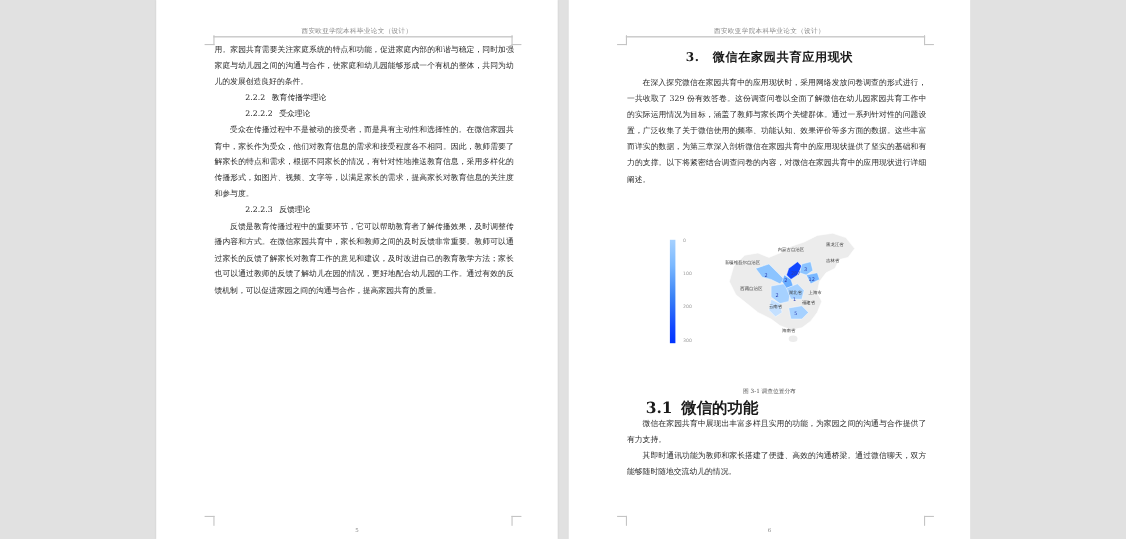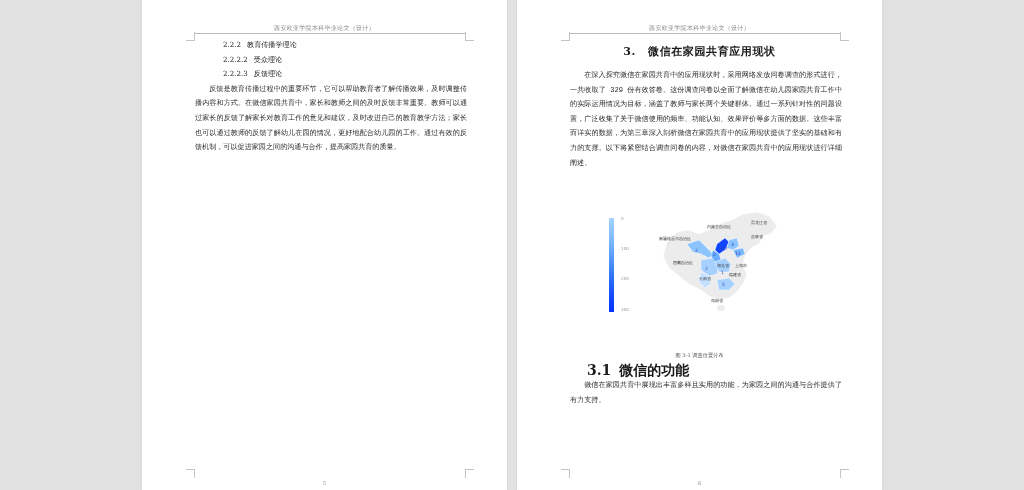--- a/index.html
+++ b/index.html
@@ -87,42 +87,44 @@
 
 <div class="page" id="page-left">
   <div class="header-text">西安欧亚学院本科毕业论文（设计）</div>
   <div class="header-rule"></div>
   <div class="corner tl"></div>
   <div class="corner tr"></div>
   <div class="corner bl"></div>
   <div class="corner br"></div>
 
   <div class="body" id="left-body" style="top:38px;">
+      <p class="noindent">用。家园共育需要关注家庭系统的特点和功能，促进家庭内部的和谐与稳定，同时加强家庭与幼儿园之间的沟通与合作，使家庭和幼儿园能够形成一个有机的整体，共同为幼儿的发展创造良好的条件。</p>
       <div class="h3"><span class="num">2.2.2</span><span>教育传播学理论</span></div>
       <div class="h3"><span class="num">2.2.2.2</span><span>受众理论</span></div>
+      <p class="indent">受众在传播过程中不是被动的接受者，而是具有主动性和选择性的。在微信家园共育中，家长作为受众，他们对教育信息的需求和接受程度各不相同。因此，教师需要了解家长的特点和需求，根据不同家长的情况，有针对性地推送教育信息，采用多样化的传播形式，如图片、视频、文字等，以满足家长的需求，提高家长对教育信息的关注度和参与度。</p>
       <div class="h3"><span class="num">2.2.2.3</span><span>反馈理论</span></div>
       <p class="indent">反馈是教育传播过程中的重要环节，它可以帮助教育者了解传播效果，及时调整传播内容和方式。在微信家园共育中，家长和教师之间的及时反馈非常重要。教师可以通过家长的反馈了解家长对教育工作的意见和建议，及时改进自己的教育教学方法；家长也可以通过教师的反馈了解幼儿在园的情况，更好地配合幼儿园的工作。通过有效的反馈机制，可以促进家园之间的沟通与合作，提高家园共育的质量。</p>
     </div>
 
   <div class="page-number">5</div>
 </div>
 
 <div class="page" id="page-right">
   <div class="header-text">西安欧亚学院本科毕业论文（设计）</div>
   <div class="header-rule"></div>
   <div class="corner tl"></div>
   <div class="corner tr"></div>
   <div class="corner bl"></div>
   <div class="corner br"></div>
 
   <div class="chapter-title">
     <span class="num">3.</span><span>微信在家园共育应用现状</span>
   </div>
 
-  <div class="body" style="top:68px;font-family:Liberation Mono, monospace;">
+  <div class="body" style="top:68px;">
     <p class="indent">在深入探究微信在家园共育中的应用现状时，采用网络发放问卷调查的形式进行，一共收取了 329 份有效答卷。这份调查问卷以全面了解微信在幼儿园家园共育工作中的实际运用情况为目标，涵盖了教师与家长两个关键群体。通过一系列针对性的问题设置，广泛收集了关于微信使用的频率、功能认知、效果评价等多方面的数据。这些丰富而详实的数据，为第三章深入剖析微信在家园共育中的应用现状提供了坚实的基础和有力的支撑。以下将紧密结合调查问卷的内容，对微信在家园共育中的应用现状进行详细阐述。</p>
   </div>
 
   <div class="figure">
     <div class="visualmap">
       <div class="vm-bar"></div>
       <div class="vm-tick" style="top:-2px;">0</div>
       <div class="vm-tick" style="top:28px;">100</div>
       <div class="vm-tick" style="top:58px;">200</div>
       <div class="vm-tick" style="top:89px;">300</div>
@@ -174,16 +176,17 @@
   </div>
 
   <div class="caption">图 3-1  调查位置分布</div>
 
   <div class="section-title">
     <span class="num">3.1</span><span>微信的功能</span>
   </div>
 
   <div class="body" style="top:378px;">
     <p class="indent">微信在家园共育中展现出丰富多样且实用的功能，为家园之间的沟通与合作提供了有力支持。</p>
+    <p class="indent">其即时通讯功能为教师和家长搭建了便捷、高效的沟通桥梁。通过微信聊天，双方能够随时随地交流幼儿的情况。</p>
   </div>
 
   <div class="page-number">6</div>
 </div>
 
 </body></html>

